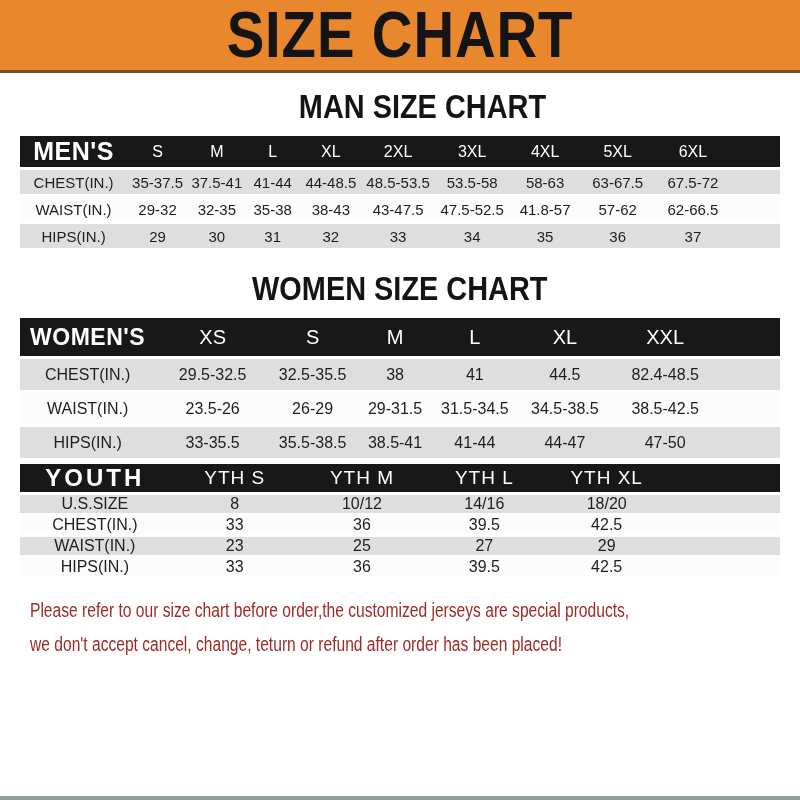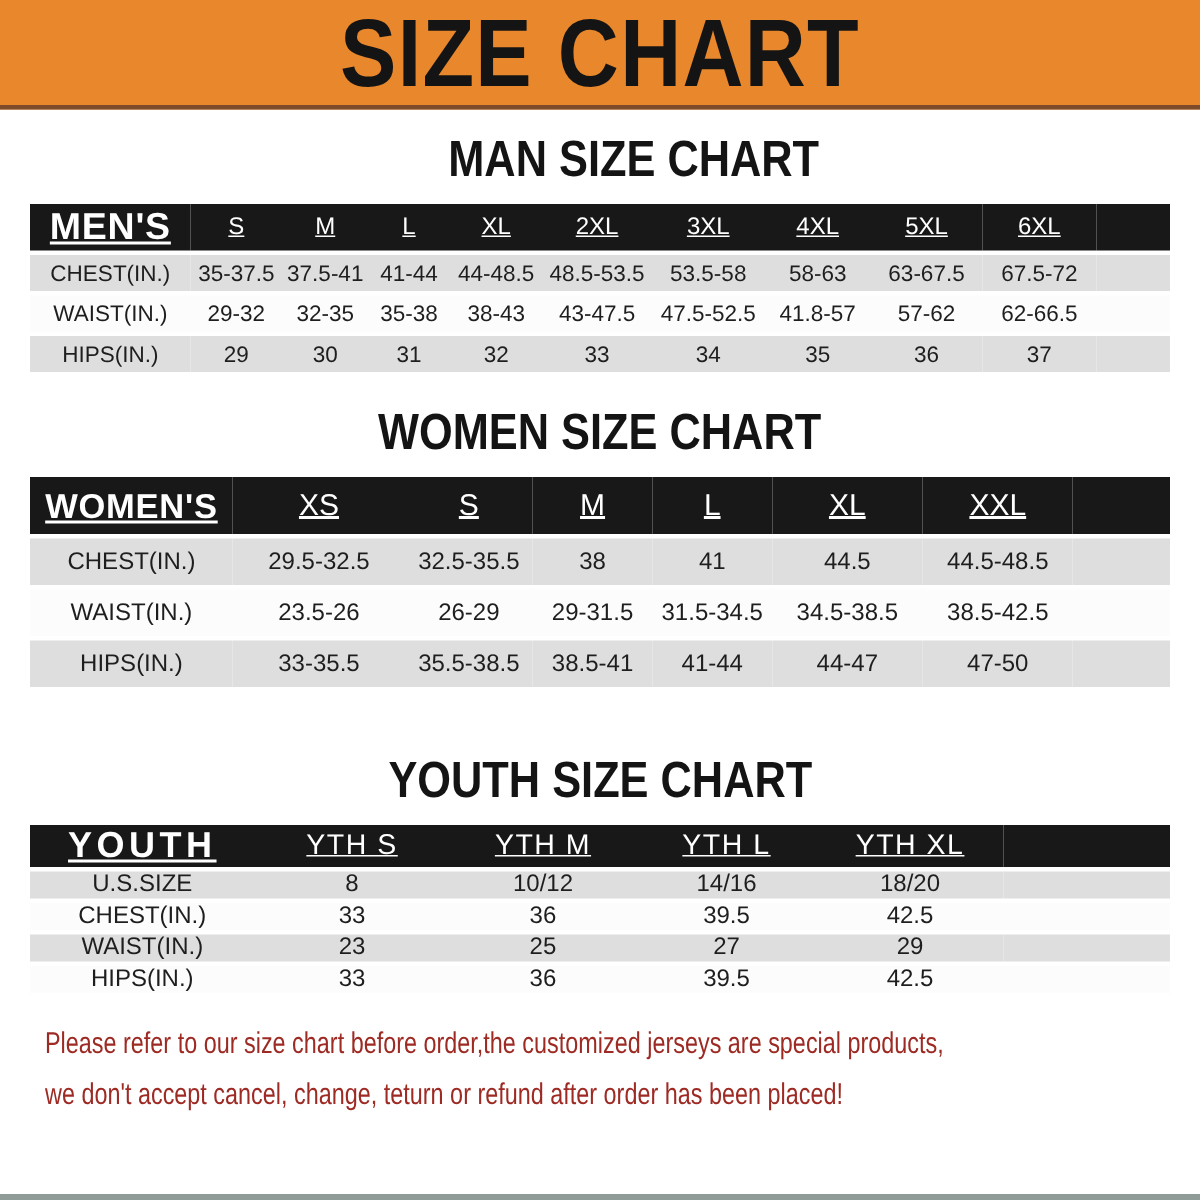--- a/index.html
+++ b/index.html
@@ -32,21 +32,21 @@
   .s2 h2{margin:40px 0 8px;}
   
   table.size-table{
     width:760px;margin:0 auto;table-layout:fixed;
     border-collapse:separate;border-spacing:0 3px;
   }
   table.size-table th,table.size-table td{
     padding:0;text-align:center;vertical-align:middle;overflow:hidden;
     white-space:nowrap;
   }
-  table.size-table thead tr{background:#181818;color:#ffffff;text-decoration:underline;}
+  table.size-table thead tr{background:#181818;color:#ffffff;}
   table.size-table tbody tr:nth-child(odd){background:#dedede;}
   table.size-table tbody tr:nth-child(even){background:#fcfcfc;}
   th.table-label{text-align:left;padding-left:14px;font-weight:800;}
   th.col-header{font-weight:400;}
   td.row-label,td.size-value{color:#1e1e1e;}
   
   .s0 thead tr{height:31px;} .s0 tbody tr{height:24px;}
   .s0 th.table-label{font-size:25px;letter-spacing:0.5px;}
   .s0 th.col-header{font-size:16px;}
   .s0 td{font-size:15px;}
@@ -177,21 +177,21 @@
           </tr>
         </thead>
         <tbody>
           <tr>
             <td class="row-label">CHEST(IN.)</td>
             <td class="size-value">29.5-32.5</td>
             <td class="size-value">32.5-35.5</td>
             <td class="size-value">38</td>
             <td class="size-value">41</td>
             <td class="size-value">44.5</td>
-            <td class="size-value">44.5-48.5</td>
+            <td class="size-value">82.4-48.5</td>
             <td class="filler"></td>
           </tr>
           <tr>
             <td class="row-label">WAIST(IN.)</td>
             <td class="size-value">23.5-26</td>
             <td class="size-value">26-29</td>
             <td class="size-value">29-31.5</td>
             <td class="size-value">31.5-34.5</td>
             <td class="size-value">34.5-38.5</td>
             <td class="size-value">38.5-42.5</td>
@@ -204,21 +204,20 @@
             <td class="size-value">38.5-41</td>
             <td class="size-value">41-44</td>
             <td class="size-value">44-47</td>
             <td class="size-value">47-50</td>
             <td class="filler"></td>
           </tr>
         </tbody>
       </table>
     </section>
     <section class="chart-section s2">
-      <h2><span>YOUTH SIZE CHART</span></h2>
       <table class="size-table">
         <colgroup>
           <col style="width:19.7%">
           <col style="width:17.1%">
           <col style="width:16.4%">
           <col style="width:15.8%">
           <col style="width:16.4%">
           <col style="width:14.6%">
         </colgroup>
         <thead>

